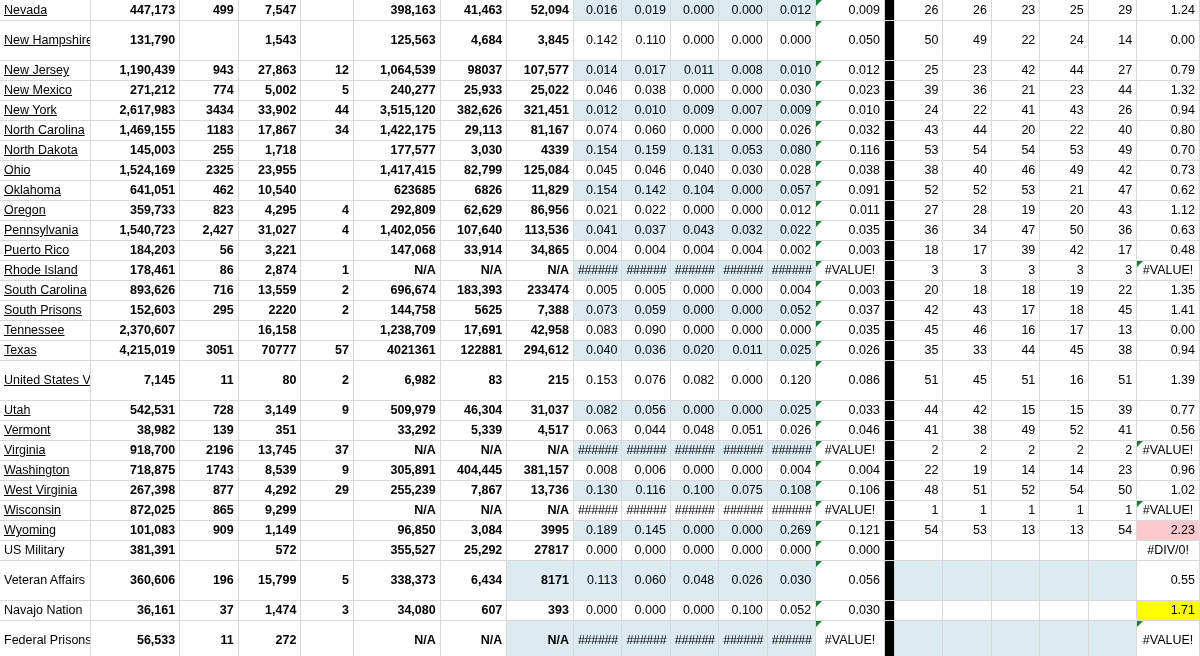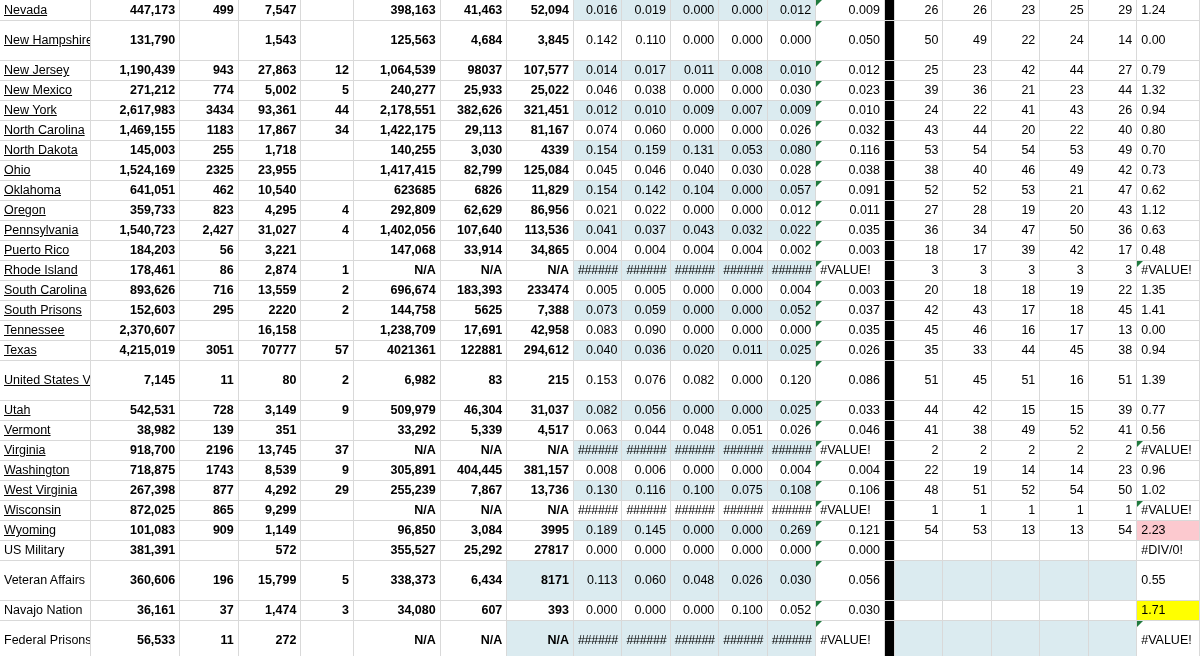--- a/index.html
+++ b/index.html
@@ -72,25 +72,25 @@
   }
   td.sum{
     text-align:right;
     font-weight:normal;
   }
   td.rank{
     text-align:right;
     font-weight:normal;
   }
   td.last{
-    text-align:left;
+    text-align:right;
     font-weight:normal;
   }
   td.err{
-    text-align:left;
+    text-align:center;
     font-weight:normal;
   }
   td.errhash{
     text-align:right;
     font-weight:normal;
     letter-spacing:-0.3px;
   }
   td.blue{background:#dbebf0 !important;}
   td.pink{background:#fcc9cf !important;}
   td.yellow{background:#ffff00 !important;}
@@ -235,23 +235,23 @@
           <td class="rank">36</td>
           <td class="rank">21</td>
           <td class="rank">23</td>
           <td class="rank">44</td>
           <td class="last">1.32</td>
         </tr>
         <tr class="h1">
           <td class="name"><span class="lnk">New York</span></td>
           <td class="num">2,617,983</td>
           <td class="num">3434</td>
-          <td class="num">93,361</td>
+          <td class="num">33,902</td>
           <td class="num">44</td>
-          <td class="num">2,178,551</td>
+          <td class="num">3,515,120</td>
           <td class="num">382,626</td>
           <td class="num">321,451</td>
           <td class="dec blue">0.012</td>
           <td class="dec blue">0.010</td>
           <td class="dec blue">0.009</td>
           <td class="dec blue">0.007</td>
           <td class="dec blue">0.009</td>
           <td class="sum mark">0.010</td>
           <td class="sep"></td>
           <td class="rank">24</td>
@@ -283,21 +283,21 @@
           <td class="rank">22</td>
           <td class="rank">40</td>
           <td class="last">0.80</td>
         </tr>
         <tr class="h1">
           <td class="name"><span class="lnk">North Dakota</span></td>
           <td class="num">145,003</td>
           <td class="num">255</td>
           <td class="num">1,718</td>
           <td class="num"></td>
-          <td class="num">140,255</td>
+          <td class="num">177,577</td>
           <td class="num">3,030</td>
           <td class="num">4339</td>
           <td class="dec blue">0.154</td>
           <td class="dec blue">0.159</td>
           <td class="dec blue">0.131</td>
           <td class="dec blue">0.053</td>
           <td class="dec blue">0.080</td>
           <td class="sum mark">0.116</td>
           <td class="sep"></td>
           <td class="rank">53</td>

